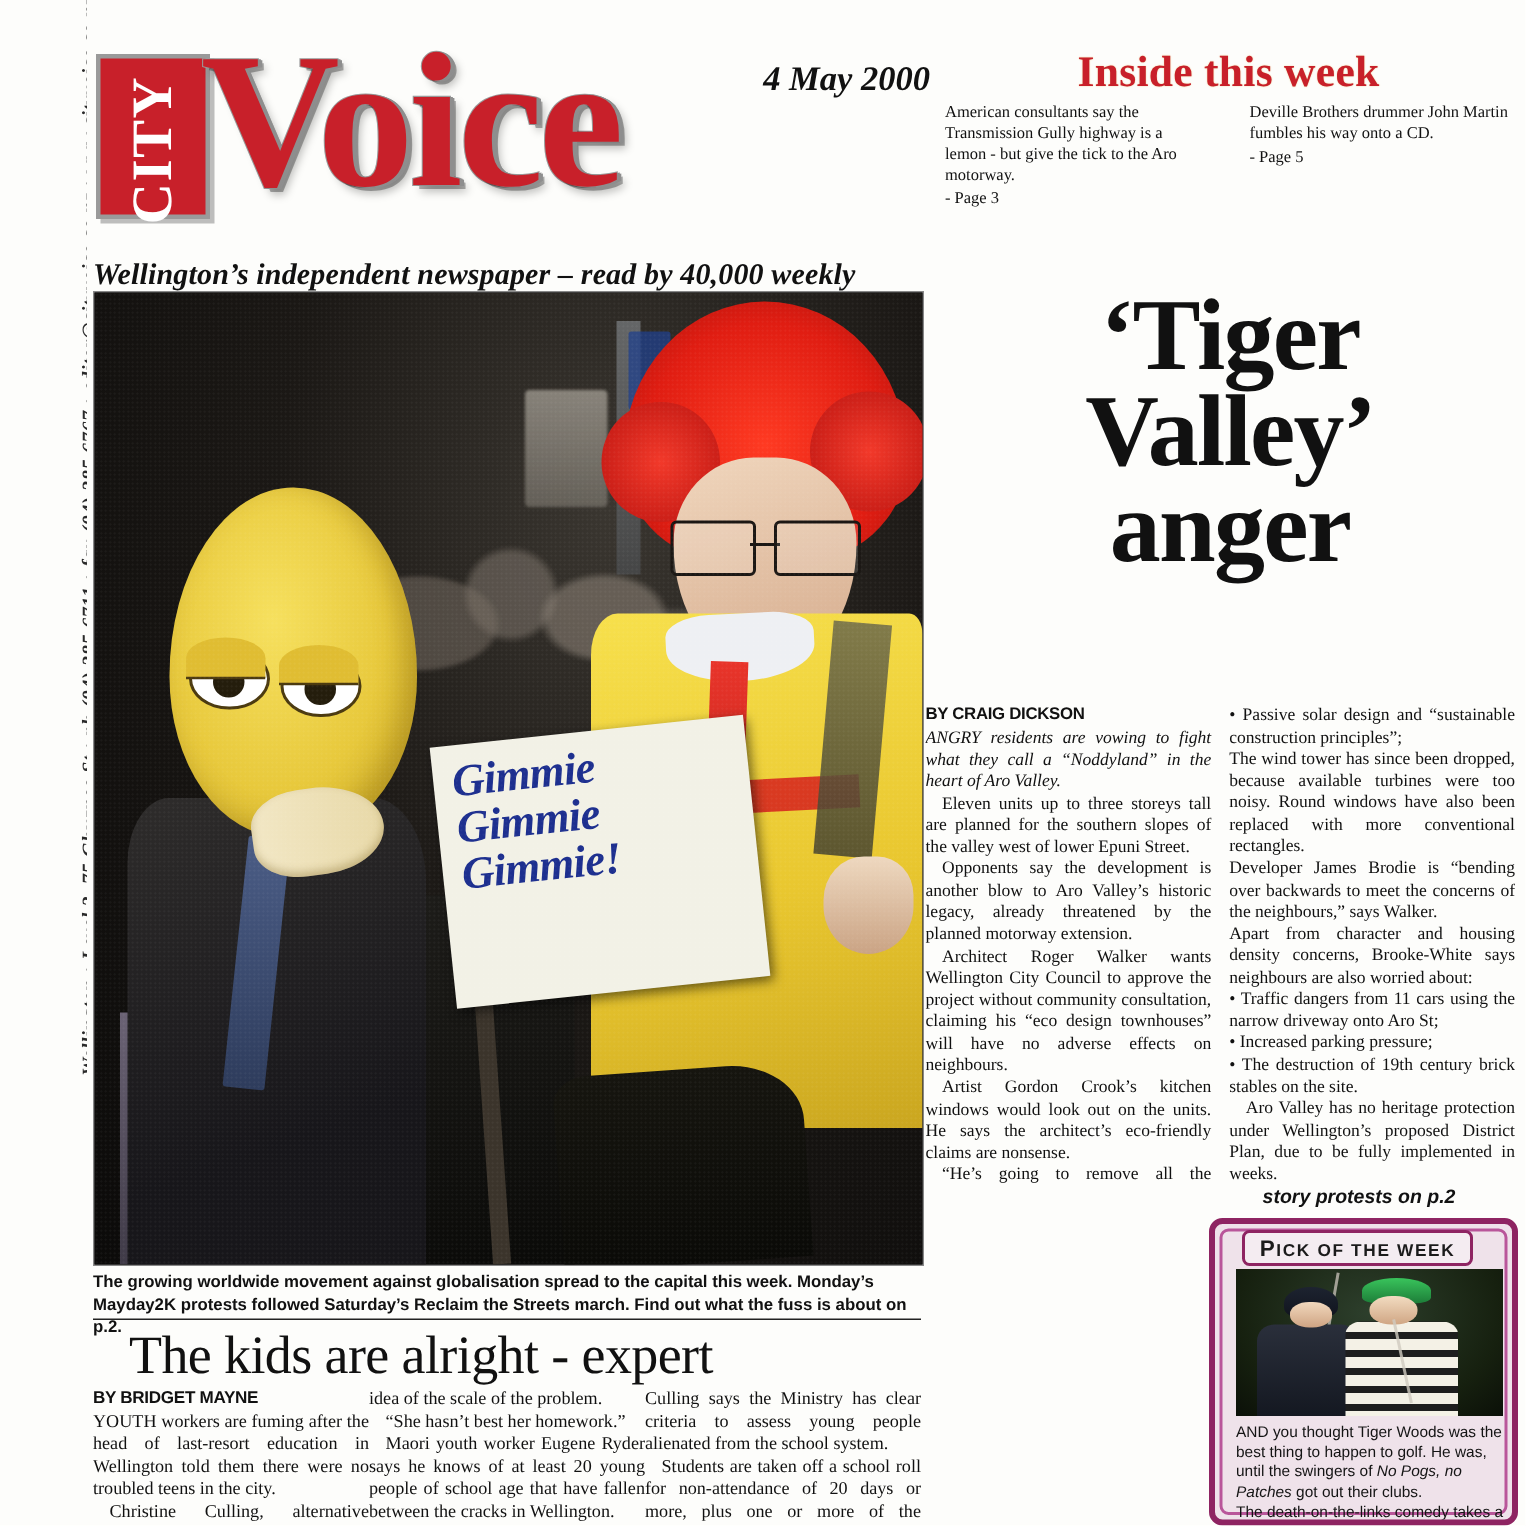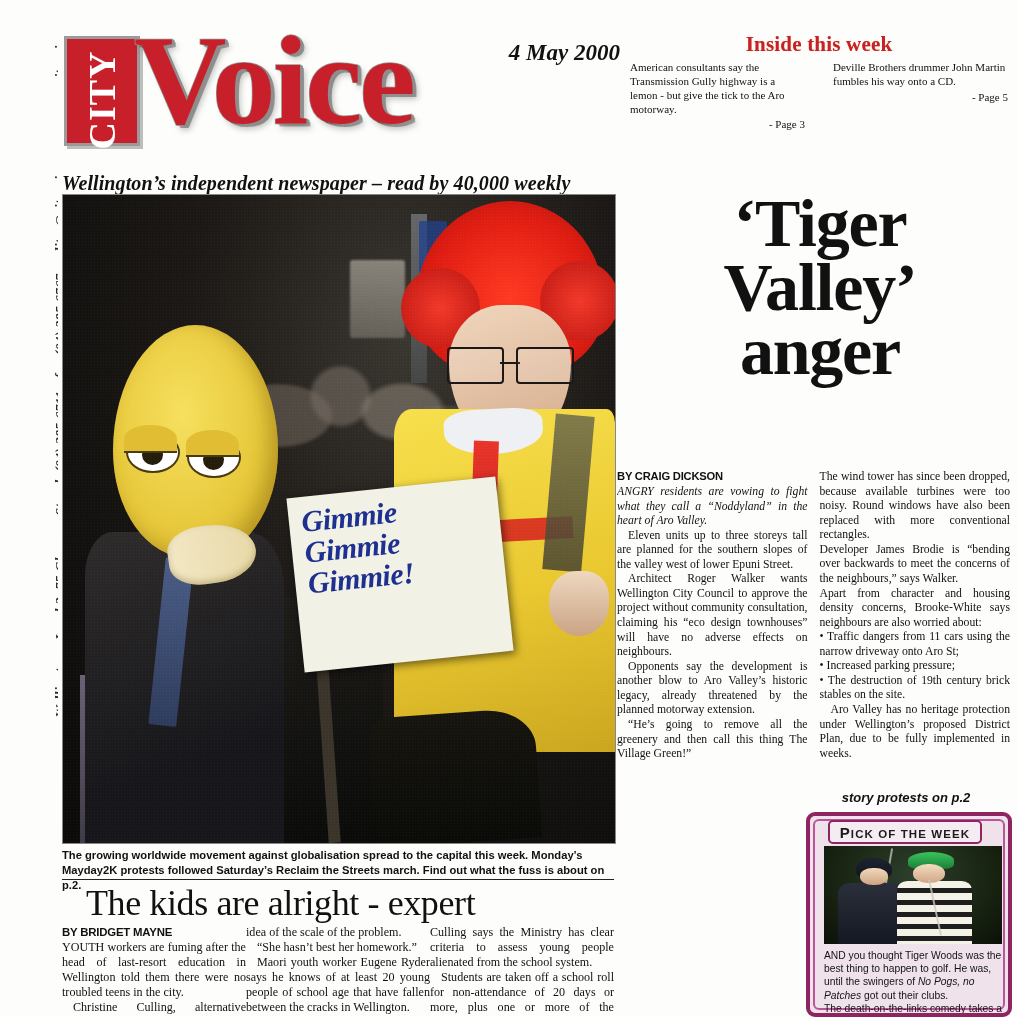--- a/index.html
+++ b/index.html
@@ -73,27 +73,27 @@
     position:absolute;left:62px;top:172px;width:558px;
     font-style:italic;font-weight:bold;font-size:20px;
     color:#111;letter-spacing:.1px;
   }
 
   
   .inside{position:absolute;left:630px;top:32px;width:378px;}
   .inside-title{
     text-align:center;
     font-family:"Liberation Serif", serif;
-    font-weight:bold;font-size:21px;color:#c8202a;
+    font-weight:bold;font-size:29px;color:#c8202a;
     letter-spacing:.2px;margin-bottom:4px;
     text-shadow:0 0 1px #e8c98a;
   }
   .inside-cols{display:flex;gap:28px;font-size:11px;line-height:1.26;}
   .inside-col{flex:1;}
-  .pageref{text-align:right;margin-top:2px;}
+  .pageref{margin-top:2px;}
 
   
   .hl{
     position:absolute;left:628px;top:192px;width:384px;
     font-family:"Liberation Serif", serif;
     font-weight:bold;
     font-size:68px;line-height:.94;
     letter-spacing:-1.2px;
     text-align:center;
     color:#111;
@@ -434,26 +434,28 @@
     </div>
   </div>
 
   <div class="caption">The growing worldwide movement against globalisation spread to the capital this week. Monday’s Mayday2K protests followed Saturday’s Reclaim the Streets march. Find out what the fuss is about on p.2.</div>
 
   <div class="story">
     <div class="sc">
       <div class="story-byline">BY CRAIG DICKSON</div>
       <p class="lead">ANGRY residents are vowing to fight what they call a “Noddyland” in the heart of Aro Valley.</p>
       <p>Eleven units up to three storeys tall are planned for the southern slopes of the valley west of lower Epuni Street.</p>
+      <p>Opponents say the development is another blow to Aro Valley’s historic legacy, already threatened by the planned motorway extension.</p>
       <p>Architect Roger Walker wants Wellington City Council to approve the project without community consultation, claiming his “eco design townhouses” will have no adverse effects on neighbours.</p>
-      <p>Opponents say the development is another blow to Aro Valley’s historic legacy, already threatened by the planned motorway extension.</p>
+      <p>Artist Gordon Crook’s kitchen windows would look out on the units. He says the architect’s eco-friendly claims are nonsense.</p>
       <p>“He’s going to remove all the greenery and then call this thing The Village Green!”</p>
 
     </div>
     <div class="sc">
+      <p class="bul">• Passive solar design and “sustainable construction principles”;</p>
       <p class="flush">The wind tower has since been dropped, because available turbines were too noisy. Round windows have also been replaced with more conventional rectangles.</p>
       <p class="flush">Developer James Brodie is “bending over backwards to meet the concerns of the neighbours,” says Walker.</p>
       <p class="flush">Apart from character and housing density concerns, Brooke-White says neighbours are also worried about:</p>
       <p class="bul">• Traffic dangers from 11 cars using the narrow driveway onto Aro St;</p>
       <p class="bul">• Increased parking pressure;</p>
       <p class="bul">• The destruction of 19th century brick stables on the site.</p>
       <p>Aro Valley has no heritage protection under Wellington’s proposed District Plan, due to be fully implemented in weeks.</p>
     </div>
   </div>
 

